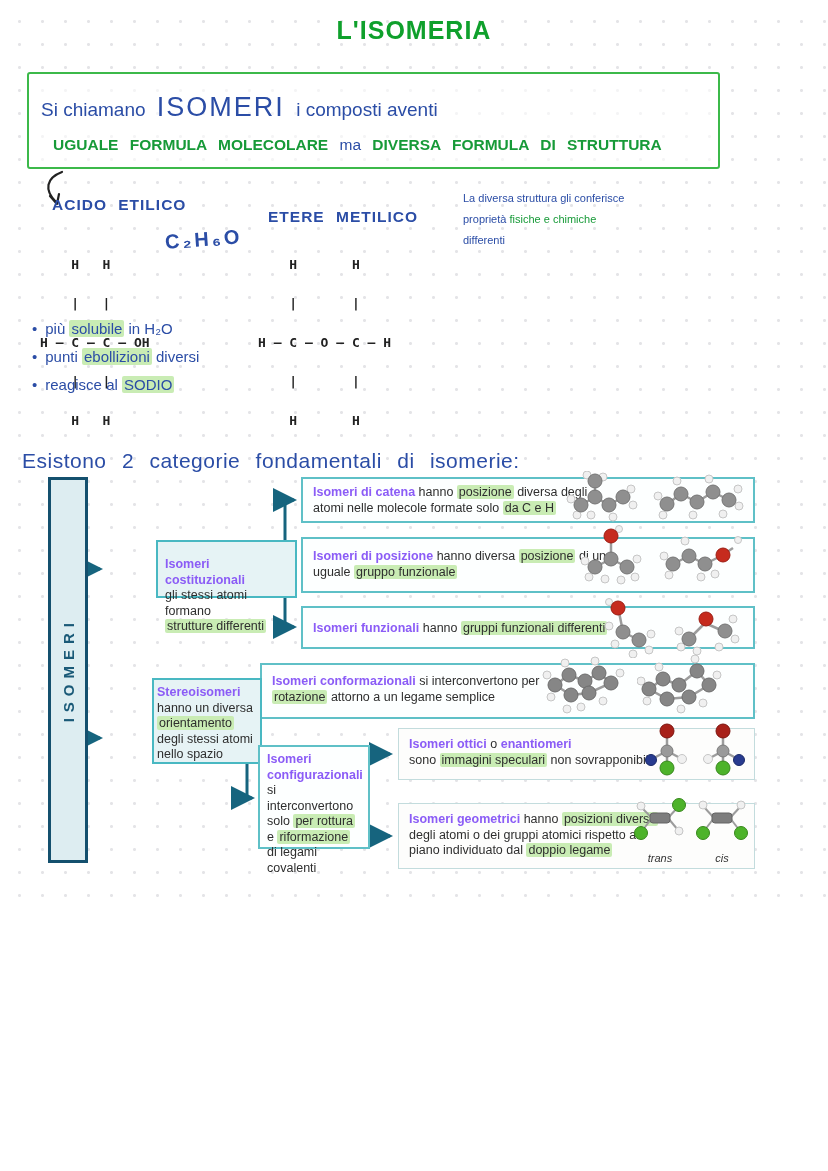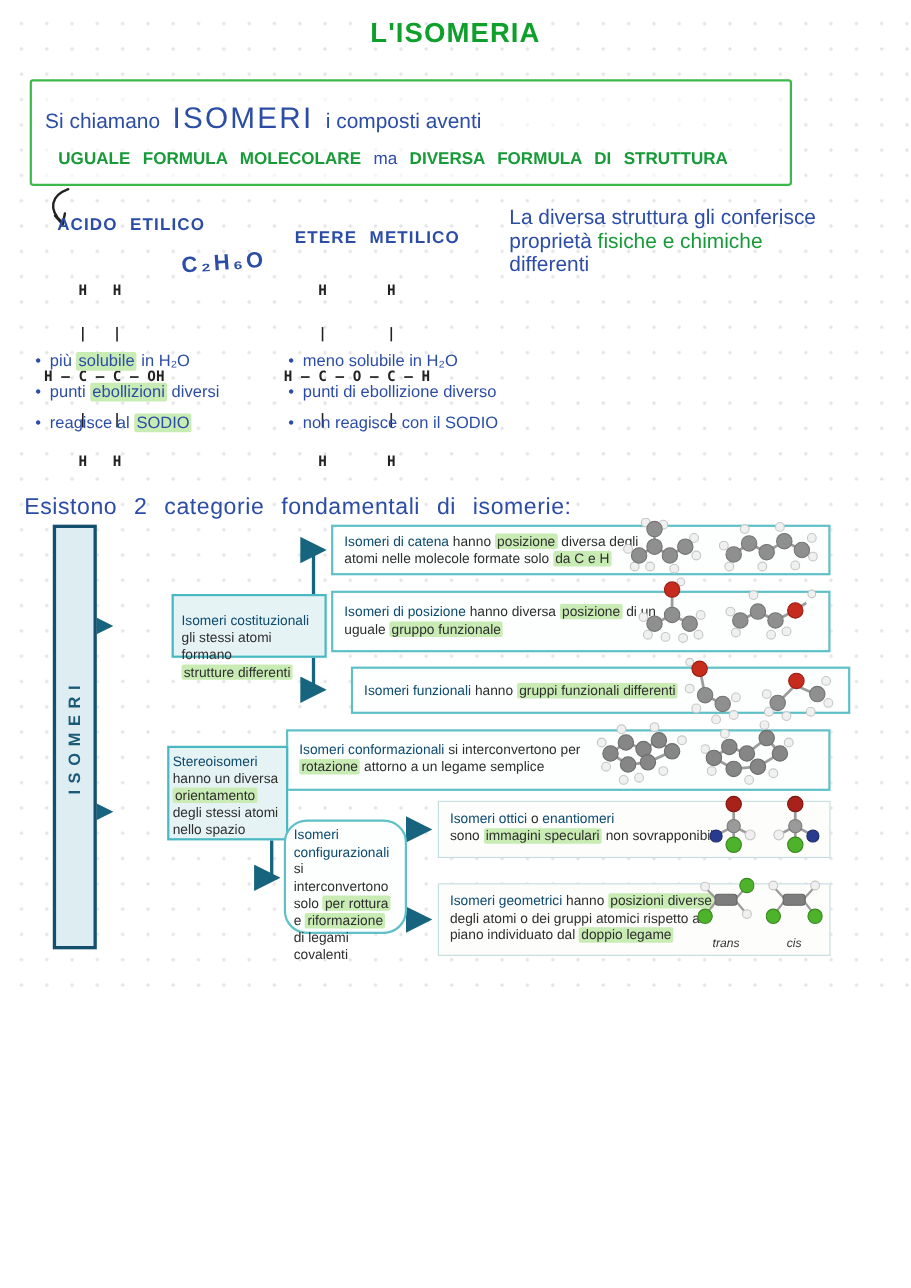--- a/index.html
+++ b/index.html
@@ -33,39 +33,39 @@
   .def-line2 { position:absolute; left:24px; top:62px; font-size:15.5px; font-weight:bold; word-spacing:7px; }
   .def-line2 .conj { font-weight:normal; word-spacing:0; }
 
   .cmp-name { font-size:15.5px; font-weight:bold; letter-spacing:1px; word-spacing:6px; color:#2b4da6; }
   .structure {
     font-family:"DejaVu Sans Mono", monospace; font-size:13px; line-height:13px;
     color:#222; white-space:pre; font-weight:bold;
   }
   .formula { font-size:20px; letter-spacing:3px; font-weight:bold; }
 
-  .note-line { font-size:19px; line-height:21px; }
+  .note-line { font-size:11px; line-height:21px; }
 
   .bullets { font-size:15px; line-height:28px; }
   .bullets .b { margin-right:8px; }
 
   .heading2 { font-size:21px; word-spacing:9px; letter-spacing:0.5px; }
 
   
   .bar-isomeri {
     left:48px; top:477px; width:40px; height:386px;
     background:#ddedf1; border:3px solid #14506e;
     display:flex; align-items:center; justify-content:center;
   }
   .bar-isomeri span {
     writing-mode:vertical-rl; transform:rotate(180deg);
     font-size:15px; font-weight:bold; letter-spacing:6px; color:#1a5a78;
   }
   .dbox { position:absolute; font-size:12.5px; line-height:15.5px; color:#2e2e2e; }
-  .dbox .bd { font-weight:normal; color:#0c4a6e; }
+  .dbox .bd { font-weight:bold; color:#8b5cf6; }
   .fill-blue  { background:#e6f3f5; border:2px solid #49b8c2; }
   .fill-white { background:#fdffff; border:2px solid #5fc0c7; }
   .fill-light { background:#fdfdfc; border:1.5px solid #c3dcdd; }
   .dbox .txt { position:absolute; }
   .mols { position:absolute; display:flex; align-items:center; gap:10px; }
   .mol-label { font-style:italic; font-size:11px; color:#333; text-align:center; }
 </style>
 </head>
 <body>
 
@@ -117,25 +117,20 @@
       <span class="hw-blue">proprietà</span>
       <span class="hw-green">fisiche e chimiche</span>
     </div>
     <div class="note-line hw-blue">differenti</div>
   </div>
 
   <div class="abs bullets hw-blue" style="left:32px; top:315px; width:225px;">
     <div><span class="b">•</span><span>più </span><span class="hl">solubile</span><span> in H₂O</span></div>
     <div><span class="b">•</span><span>punti </span><span class="hl">ebollizioni</span><span> diversi</span></div>
     <div><span class="b">•</span><span>reagisce al </span><span class="hl">SODIO</span><span></span></div>
-  </div>
-  <div class="abs bullets hw-blue" style="left:262px; top:315px; width:240px;">
-    <div><span class="b">•</span><span>meno solubile in H₂O</span></div>
-    <div><span class="b">•</span><span>punti di ebollizione diverso</span></div>
-    <div><span class="b">•</span><span>non reagisce con il SODIO</span></div>
   </div>
 
   <div class="abs heading2 hw-blue" style="left:22px; top:449px;">Esistono  2  categorie  fondamentali  di  isomerie:</div>
 
   <svg class="abs" style="left:0; top:460px;" width="828" height="420" viewBox="0 460 828 420">
     <defs>
       <marker id="arr" markerWidth="9" markerHeight="9" refX="7" refY="4" orient="auto">
         <path d="M0,0 L8,4 L0,8 z" fill="#16647e"></path>
       </marker>
     </defs>
@@ -269,21 +264,21 @@
         <g fill="#8f8f8f" stroke="#757575">
             <circle cx="14" cy="36" r="7"></circle>
             <circle cx="30" cy="28" r="7"></circle>
             <circle cx="46" cy="36" r="7"></circle>
           </g>
         <circle cx="64" cy="27" r="7" fill="#c62b1e" stroke="#9c1d13"></circle>
       </svg>
     </div>
   </div>
 
-  <div class="dbox fill-white" style="left:301px; top:606px; width:454px; height:43px;margin-left:18px;">
+  <div class="dbox fill-white" style="left:301px; top:606px; width:454px; height:43px;">
     <div class="txt" style="left:10px; top:13px; width:310px;">
       <span class="bd">Isomeri funzionali</span><span> hanno </span><span class="hl">gruppi funzionali differenti</span>
     </div>
     <div class="mols" style="right:10px; top:-12px;">
       <svg width="64" height="62" viewBox="0 0 64 62">
         <g stroke="#9c9c9c" stroke-width="2.5">
             <line x1="26" y1="36" x2="42" y2="44"></line>
             <line x1="26" y1="36" x2="22" y2="16"></line>
           </g>
         <g fill="#f0f0f0" stroke="#c6c6c6">
@@ -378,21 +373,21 @@
   </div>
 
   <div class="dbox fill-blue" style="left:108px; top:678px; width:110px; height:86px; padding:5px 3px;margin-left:44px;">
     <span class="bd">Stereoisomeri</span><br>
     <span>hanno un diversa</span><br>
     <span class="hl">orientamento</span><br>
     <span>degli stessi atomi</span><br>
     <span>nello spazio</span>
   </div>
 
-  <div class="dbox fill-white" style="left:258px; top:745px; width:112px; height:104px; padding:5px 7px;border-radius:21px;">
+  <div class="dbox fill-white" style="left:258px; top:745px; width:112px; height:104px; padding:5px 7px;">
     <span class="bd">Isomeri configurazionali</span><br>
     <span>si interconvertono solo </span><span class="hl">per rottura</span><span> e </span><span class="hl">riformazione</span><span> di legami covalenti</span>
   </div>
 
   <div class="dbox fill-light" style="left:398px; top:728px; width:357px; height:52px;">
     <div class="txt" style="left:10px; top:8px; width:250px;">
       <span class="bd">Isomeri ottici</span><span> o </span><span class="bd">enantiomeri</span><br>
       <span>sono </span><span class="hl">immagini speculari</span><span> non sovrapponibili</span>
     </div>
     <div class="mols" style="right:8px; top:-8px;">

